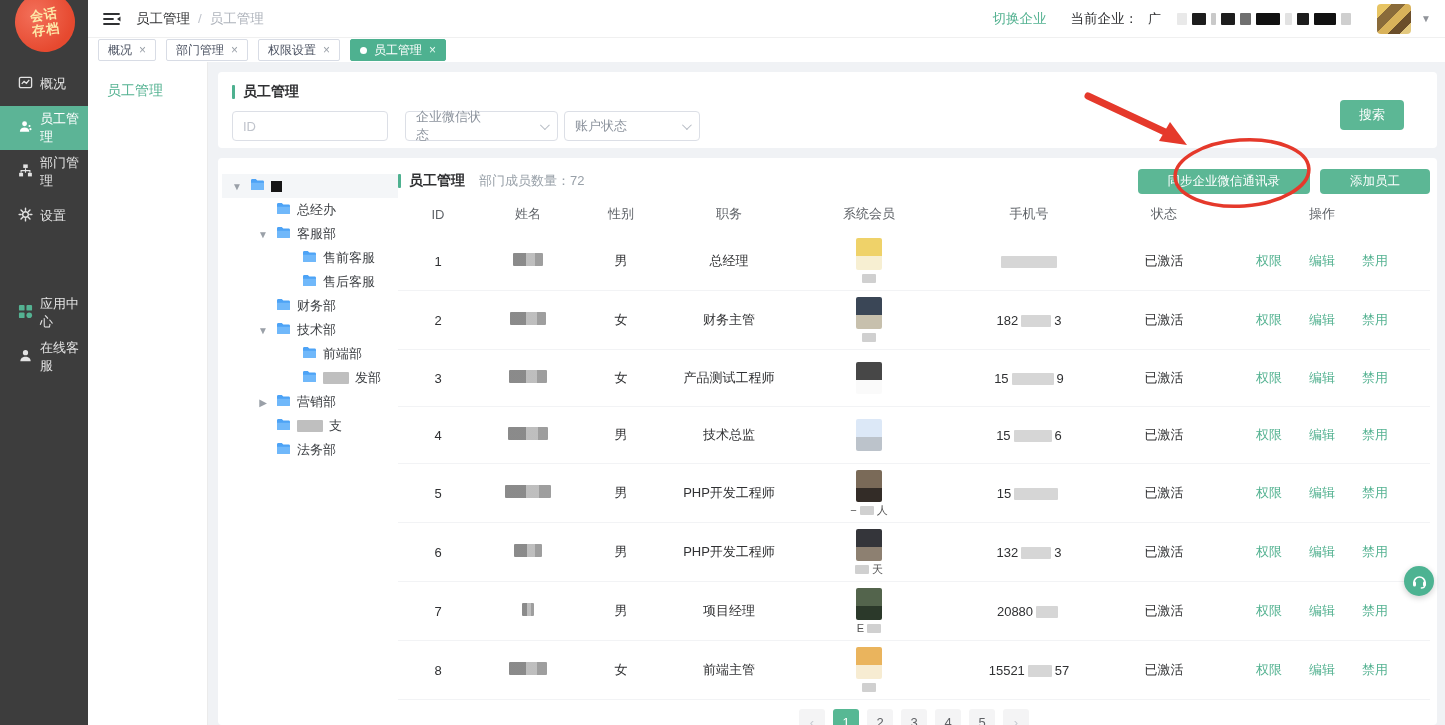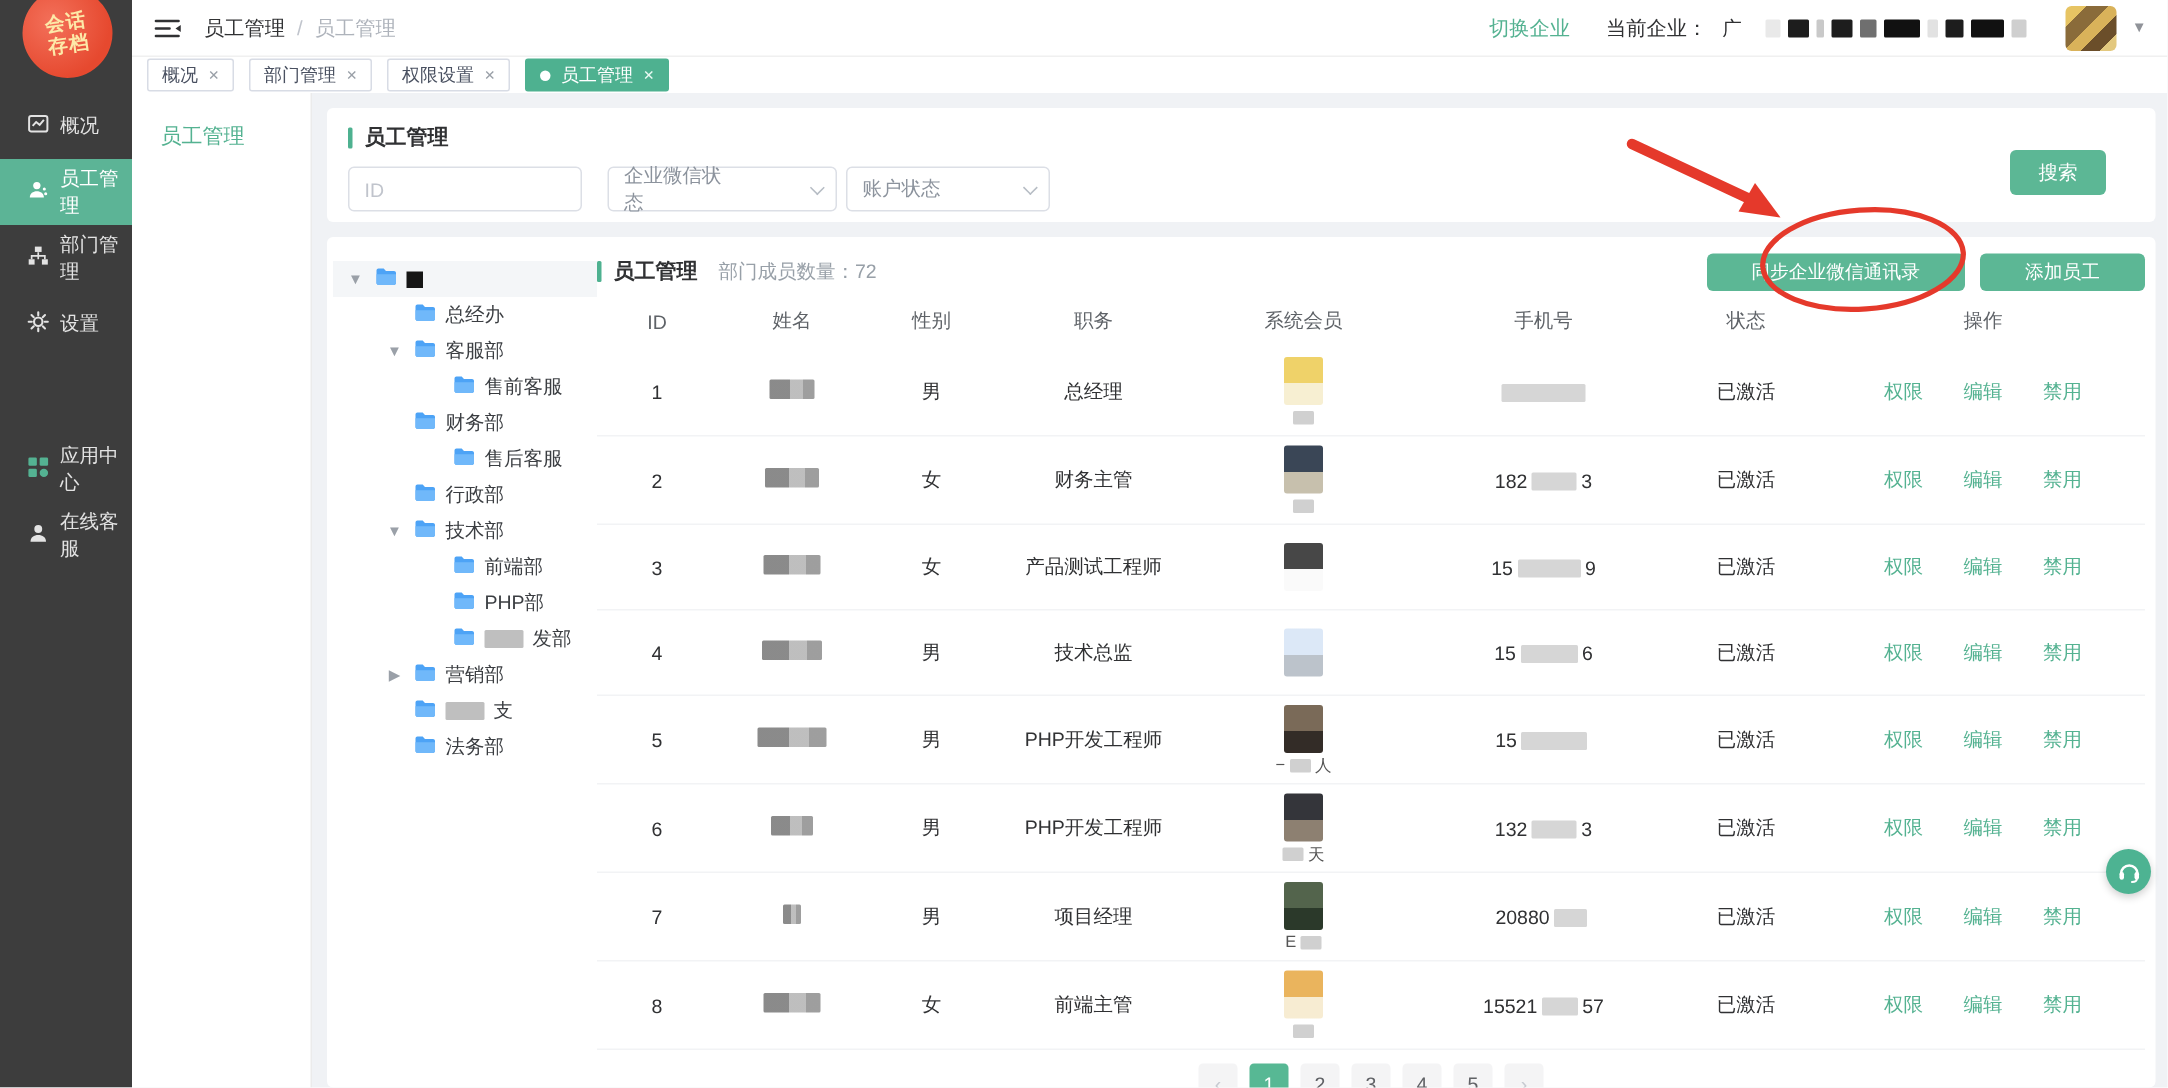--- a/index.html
+++ b/index.html
@@ -279,67 +279,51 @@
         <span>客服部</span>
       </div>
       <div class="tree-row" style="padding-left: 60px;">
         <span class="caret-slot"></span>
         <span><svg width="15" height="13" viewBox="0 0 15 13">
             <path d="M1 2.3C1 1.6 1.6 1 2.3 1h3.5L7.3 2.6h5.4c.7 0 1.3.6 1.3 1.3v6.8c0 .7-.6 1.3-1.3 1.3H2.3C1.6 12 1 11.4 1 10.7z" fill="#4da3f6"></path>
             <path d="M1 4.8h13v5.9c0 .7-.6 1.3-1.3 1.3H2.3C1.6 12 1 11.4 1 10.7z" fill="#70b8fa"></path>
           </svg></span>
         <span>售前客服</span>
       </div>
+      <div class="tree-row" style="padding-left: 60px;">
+        <span class="caret-slot"></span>
+        <span><svg width="15" height="13" viewBox="0 0 15 13">
+            <path d="M1 2.3C1 1.6 1.6 1 2.3 1h3.5L7.3 2.6h5.4c.7 0 1.3.6 1.3 1.3v6.8c0 .7-.6 1.3-1.3 1.3H2.3C1.6 12 1 11.4 1 10.7z" fill="#4da3f6"></path>
+            <path d="M1 4.8h13v5.9c0 .7-.6 1.3-1.3 1.3H2.3C1.6 12 1 11.4 1 10.7z" fill="#70b8fa"></path>
+          </svg></span>
+        <span>售后客服</span>
+      </div>
       <div class="tree-row" style="padding-left: 34px;">
         <span class="caret-slot"></span>
         <span><svg width="15" height="13" viewBox="0 0 15 13">
             <path d="M1 2.3C1 1.6 1.6 1 2.3 1h3.5L7.3 2.6h5.4c.7 0 1.3.6 1.3 1.3v6.8c0 .7-.6 1.3-1.3 1.3H2.3C1.6 12 1 11.4 1 10.7z" fill="#4da3f6"></path>
             <path d="M1 4.8h13v5.9c0 .7-.6 1.3-1.3 1.3H2.3C1.6 12 1 11.4 1 10.7z" fill="#70b8fa"></path>
           </svg></span>
         <span>财务部</span>
-      </div>
-      <div class="tree-row" style="padding-left: 60px;">
-        <span class="caret-slot"></span>
-        <span><svg width="15" height="13" viewBox="0 0 15 13">
-            <path d="M1 2.3C1 1.6 1.6 1 2.3 1h3.5L7.3 2.6h5.4c.7 0 1.3.6 1.3 1.3v6.8c0 .7-.6 1.3-1.3 1.3H2.3C1.6 12 1 11.4 1 10.7z" fill="#4da3f6"></path>
-            <path d="M1 4.8h13v5.9c0 .7-.6 1.3-1.3 1.3H2.3C1.6 12 1 11.4 1 10.7z" fill="#70b8fa"></path>
-          </svg></span>
-        <span>售后客服</span>
-      </div>
-      <div class="tree-row" style="padding-left: 34px;">
-        <span class="caret-slot"></span>
-        <span><svg width="15" height="13" viewBox="0 0 15 13">
-            <path d="M1 2.3C1 1.6 1.6 1 2.3 1h3.5L7.3 2.6h5.4c.7 0 1.3.6 1.3 1.3v6.8c0 .7-.6 1.3-1.3 1.3H2.3C1.6 12 1 11.4 1 10.7z" fill="#4da3f6"></path>
-            <path d="M1 4.8h13v5.9c0 .7-.6 1.3-1.3 1.3H2.3C1.6 12 1 11.4 1 10.7z" fill="#70b8fa"></path>
-          </svg></span>
-        <span>行政部</span>
       </div>
       <div class="tree-row" style="padding-left: 34px;">
         <span class="caret-slot">▼</span>
         <span><svg width="15" height="13" viewBox="0 0 15 13">
             <path d="M1 2.3C1 1.6 1.6 1 2.3 1h3.5L7.3 2.6h5.4c.7 0 1.3.6 1.3 1.3v6.8c0 .7-.6 1.3-1.3 1.3H2.3C1.6 12 1 11.4 1 10.7z" fill="#4da3f6"></path>
             <path d="M1 4.8h13v5.9c0 .7-.6 1.3-1.3 1.3H2.3C1.6 12 1 11.4 1 10.7z" fill="#70b8fa"></path>
           </svg></span>
         <span>技术部</span>
       </div>
       <div class="tree-row" style="padding-left: 60px;">
         <span class="caret-slot"></span>
         <span><svg width="15" height="13" viewBox="0 0 15 13">
             <path d="M1 2.3C1 1.6 1.6 1 2.3 1h3.5L7.3 2.6h5.4c.7 0 1.3.6 1.3 1.3v6.8c0 .7-.6 1.3-1.3 1.3H2.3C1.6 12 1 11.4 1 10.7z" fill="#4da3f6"></path>
             <path d="M1 4.8h13v5.9c0 .7-.6 1.3-1.3 1.3H2.3C1.6 12 1 11.4 1 10.7z" fill="#70b8fa"></path>
           </svg></span>
         <span>前端部</span>
-      </div>
-      <div class="tree-row" style="padding-left: 60px;">
-        <span class="caret-slot"></span>
-        <span><svg width="15" height="13" viewBox="0 0 15 13">
-            <path d="M1 2.3C1 1.6 1.6 1 2.3 1h3.5L7.3 2.6h5.4c.7 0 1.3.6 1.3 1.3v6.8c0 .7-.6 1.3-1.3 1.3H2.3C1.6 12 1 11.4 1 10.7z" fill="#4da3f6"></path>
-            <path d="M1 4.8h13v5.9c0 .7-.6 1.3-1.3 1.3H2.3C1.6 12 1 11.4 1 10.7z" fill="#70b8fa"></path>
-          </svg></span>
-        <span>PHP部</span>
       </div>
       <div class="tree-row" style="padding-left: 60px;">
         <span class="caret-slot"></span>
         <span><svg width="15" height="13" viewBox="0 0 15 13">
             <path d="M1 2.3C1 1.6 1.6 1 2.3 1h3.5L7.3 2.6h5.4c.7 0 1.3.6 1.3 1.3v6.8c0 .7-.6 1.3-1.3 1.3H2.3C1.6 12 1 11.4 1 10.7z" fill="#4da3f6"></path>
             <path d="M1 4.8h13v5.9c0 .7-.6 1.3-1.3 1.3H2.3C1.6 12 1 11.4 1 10.7z" fill="#70b8fa"></path>
           </svg></span>
         <span class="blk" style="width: 26px; background: rgb(191, 191, 191);"></span>
         <span>发部</span>
       </div>

